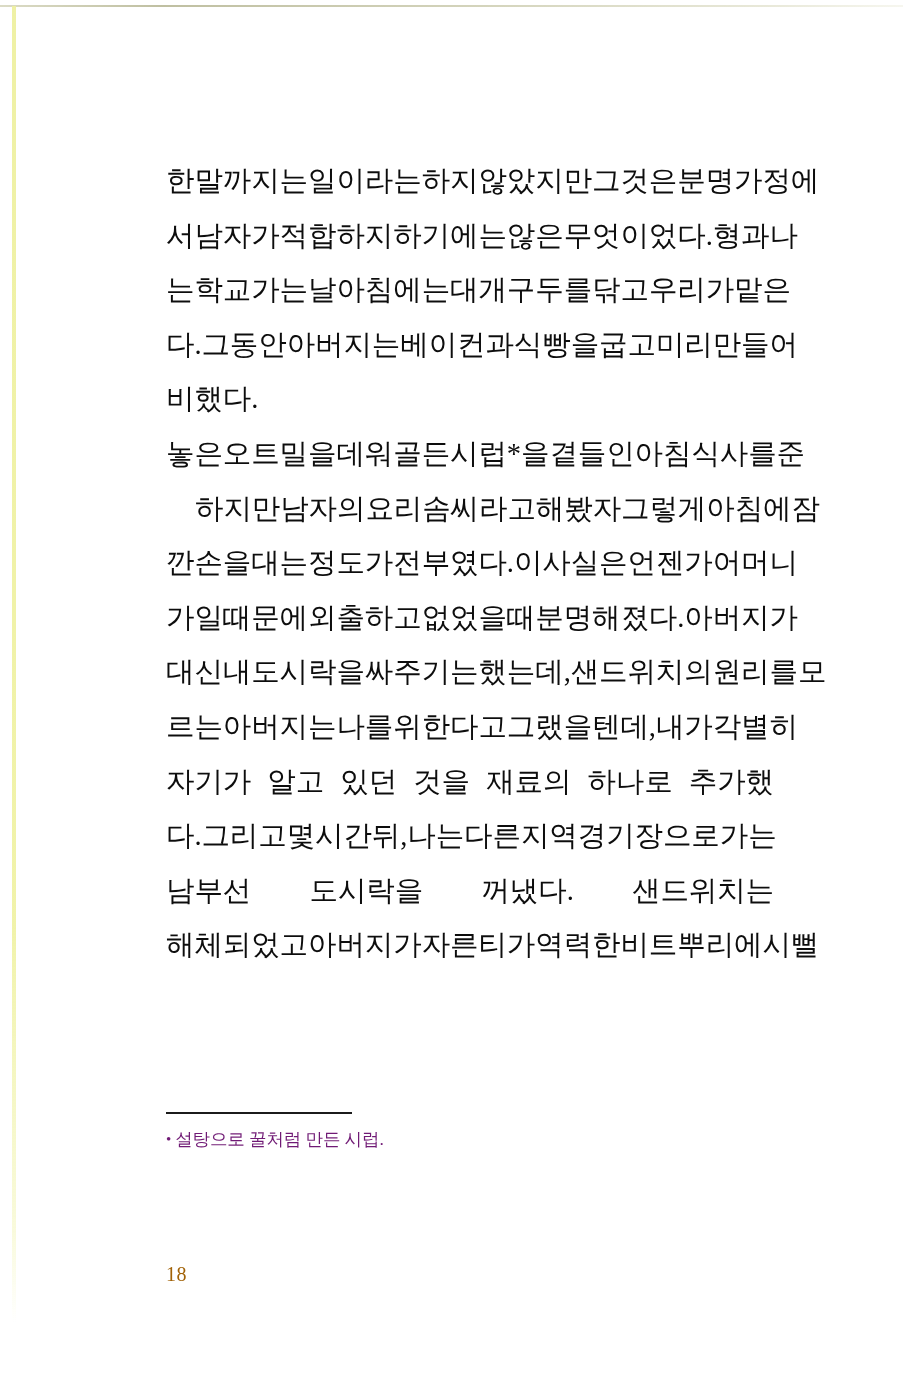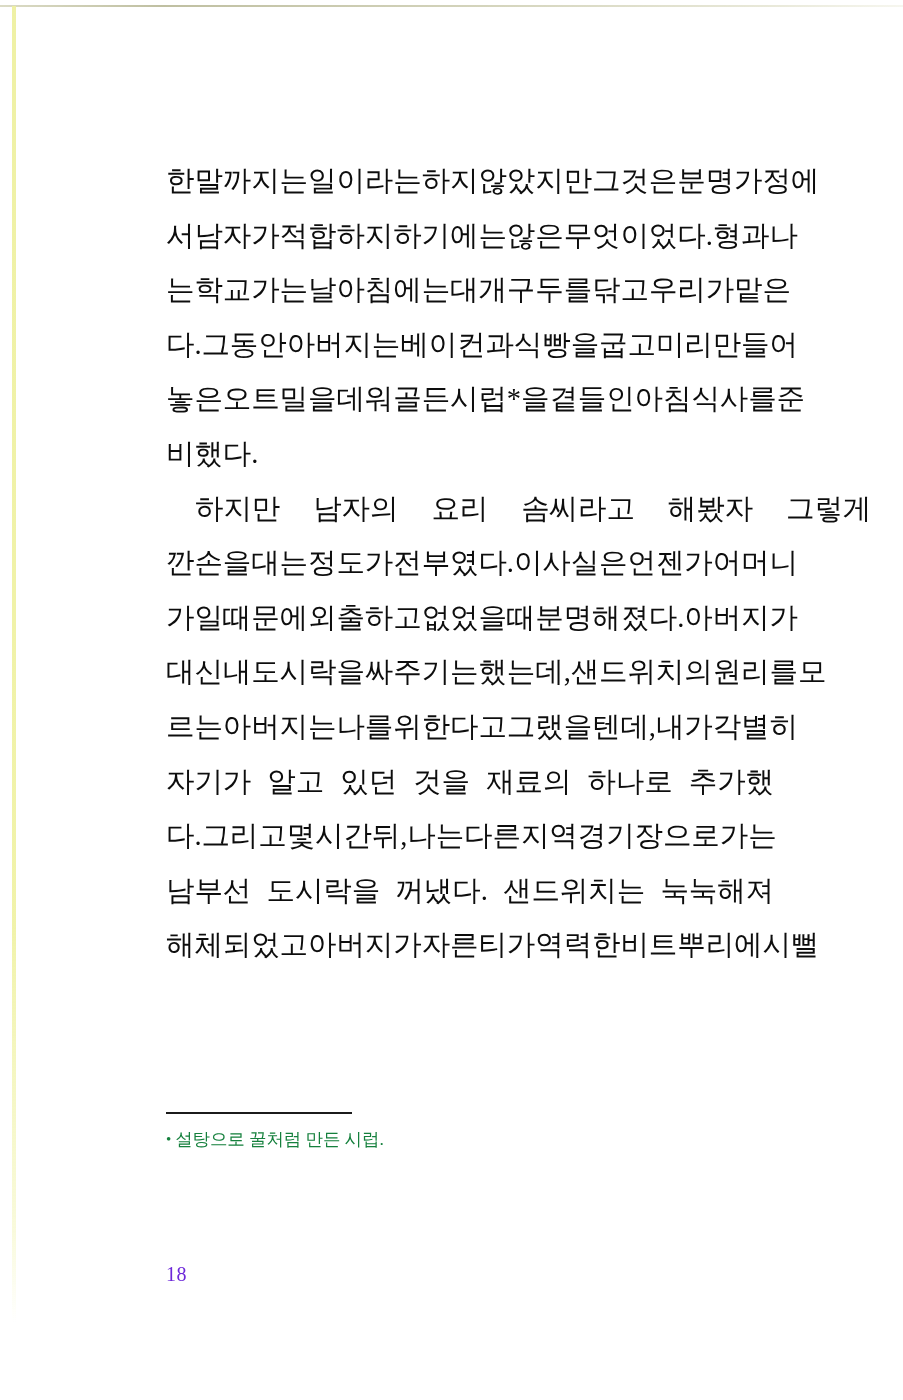--- a/index.html
+++ b/index.html
@@ -81,21 +81,20 @@
     display: flex;
     justify-content: space-between;
   }
 
   .line.justify > span {
     white-space: pre;
   }
 
   .line.indent-first {
     padding-left: 29px;
-    gap: 33px;
   }
 
   .line.indent-first.justify {
     padding-left: 29px;
   }
 
   
   .footnote-rule {
     position: absolute;
     left: 166px;
@@ -105,39 +104,39 @@
     background: #1b1b1b;
   }
 
   .footnote {
     position: absolute;
     left: 166px;
     top: 1126px;
     width: 500px;
     font-size: 17.5px;
     line-height: 26px;
-    color: #15803d;
+    color: #701a75;
     letter-spacing: -0.1px;
     white-space: nowrap;
   }
 
   .footnote .fn-mark {
     margin-right: 4px;
     font-size: 15px;
     vertical-align: 1px;
   }
 
   
   .folio {
     position: absolute;
     left: 166px;
     top: 1262px;
     font-size: 20px;
     line-height: 24px;
-    color: #6d28d9;
+    color: #a16207;
     letter-spacing: 0.4px;
   }
 </style>
 </head>
 <body>
 
 <div class="page">
 
   <div class="scan-edge-top"></div>
   <div class="scan-edge-left"></div>
@@ -179,31 +178,31 @@
         <span class="line justify">
           <span>다.</span>
           <span>그동안</span>
           <span>아버지는</span>
           <span>베이컨과</span>
           <span>식빵을</span>
           <span>굽고</span>
           <span>미리</span>
           <span>만들어</span>
         </span>
+        <span class="line">비했다.</span>
         <span class="line justify">
           <span>놓은</span>
           <span>오트밀을</span>
           <span>데워</span>
           <span>골든시럽*을</span>
           <span>곁들인</span>
           <span>아침</span>
           <span>식사를</span>
           <span>준</span>
         </span>
-        <span class="line">비했다.</span>
       </p>
     <p class="para">
         <span class="line justify indent-first">
           <span>하지만</span>
           <span>남자의</span>
           <span>요리</span>
           <span>솜씨라고</span>
           <span>해봤자</span>
           <span>그렇게</span>
           <span>아침에</span>
@@ -269,21 +268,20 @@
           <span>다른</span>
           <span>지역</span>
           <span>경기장으로</span>
           <span>가는</span>
         </span>
         <span class="line justify">
           <span>남부선</span>
           <span>도시락을</span>
           <span>꺼냈다.</span>
           <span>샌드위치는</span>
-          <span>눅눅해져</span>
         </span>
         <span class="line justify">
           <span>해체되었고</span>
           <span>아버지가</span>
           <span>자른</span>
           <span>티가</span>
           <span>역력한</span>
           <span>비트</span>
           <span>뿌리에</span>
           <span>시뻘</span>

